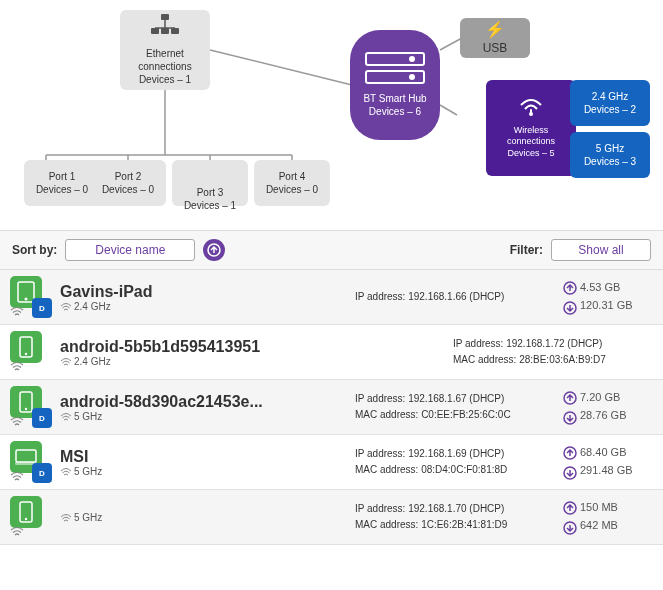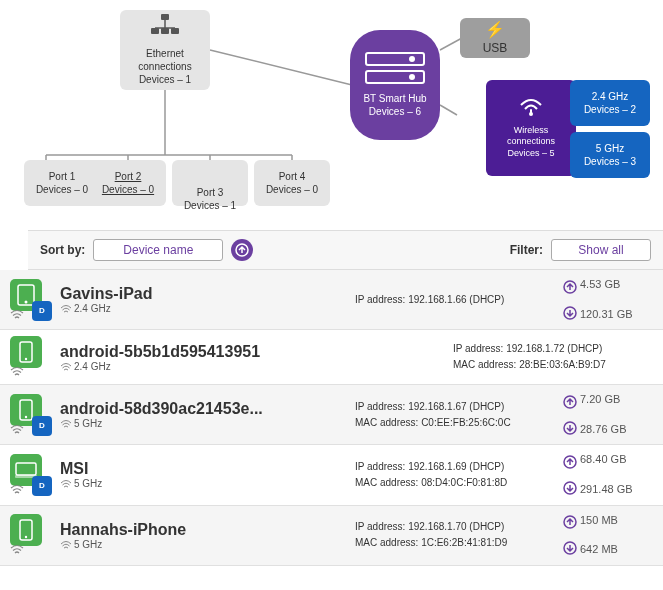--- a/index.html
+++ b/index.html
@@ -53,21 +53,21 @@
     .node-ethernet {
       width: 90px; height: 80px;
       top: 10px; left: 120px;
     }
     
     .node-port {
       width: 76px; height: 46px;
       top: 160px;
     }
     .node-port1 { left: 24px; }
-    .node-port2 { left: 90px; text-decoration: underline; }
+    .node-port2 { left: 90px; }
     .node-port3 { left: 172px; }
     .node-port4 { left: 254px; }
 
     
     .node-hub {
       width: 90px; height: 110px;
       top: 30px; left: 350px;
       background: #6b3fa0;
     }
 
@@ -125,21 +125,20 @@
 
     
     .filter-bar {
       display: flex;
       align-items: center;
       padding: 8px 12px;
       border-top: 1px solid #ddd;
       border-bottom: 1px solid #ddd;
       gap: 8px;
       background: #f7f7f7;
-      margin-left: 28px;
     }
     .filter-bar label {
       font-size: 12px;
       font-weight: bold;
     }
     .filter-input {
       border: 1px solid #aaa;
       padding: 3px 8px;
       border-radius: 3px;
       font-size: 12px;
@@ -240,22 +239,22 @@
       color: #333;
       line-height: 1.6;
     }
 
     .device-usage {
       text-align: right;
       font-size: 11px;
       line-height: 1.6;
       min-width: 90px;
     }
-    .usage-up { color: #555; display: flex; align-items: flex-end; gap: 3px; }
-    .usage-down { color: #555; display: flex; align-items: flex-start; gap: 3px; margin-top: 12px; }
+    .usage-up { color: #555; display: flex; align-items: center; gap: 3px; }
+    .usage-down { color: #555; display: flex; align-items: flex-end; gap: 3px; }
   </style>
 </head>
 <body>
 
 <div class="topology">
   <svg class="topo-svg">
 
     <line x1="165" y1="90" x2="165" y2="155" stroke="#999" stroke-width="1.5"></line>
 
     <line x1="46" y1="155" x2="292" y2="155" stroke="#999" stroke-width="1.5"></line>
@@ -551,21 +550,20 @@
 
       <div style="position:absolute;bottom:2px;left:0;font-size:9px;color:#888;display:flex;align-items:center;gap:1px;">
         <svg width="14" height="10" viewBox="0 0 14 10" fill="none">
           <path d="M1 4Q7-1 13 4" stroke="#888" stroke-width="1.2" fill="none"></path>
           <path d="M3 6.5Q7 3 11 6.5" stroke="#888" stroke-width="1.2" fill="none"></path>
           <path d="M5 9Q7 7 9 9" stroke="#888" stroke-width="1.2" fill="none"></path>
         </svg>
       </div>
     </div>
     <div class="device-info">
-      <div class="device-name">Hannahs-iPhone</div>
       <div class="device-freq">
         <svg width="12" height="9" viewBox="0 0 12 9" fill="none">
           <path d="M1 4Q6-1 11 4" stroke="#888" stroke-width="1" fill="none"></path>
           <path d="M2.5 6Q6 2.5 9.5 6" stroke="#888" stroke-width="1" fill="none"></path>
           <path d="M4 8Q6 6 8 8" stroke="#888" stroke-width="1" fill="none"></path>
         </svg>
         5 GHz
       </div>
     </div>
     <div class="device-net">

